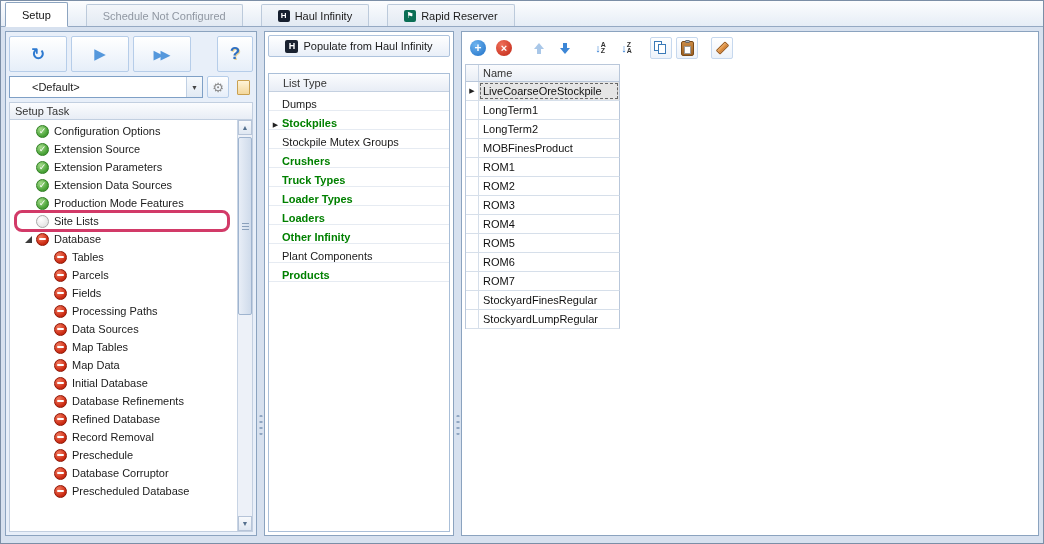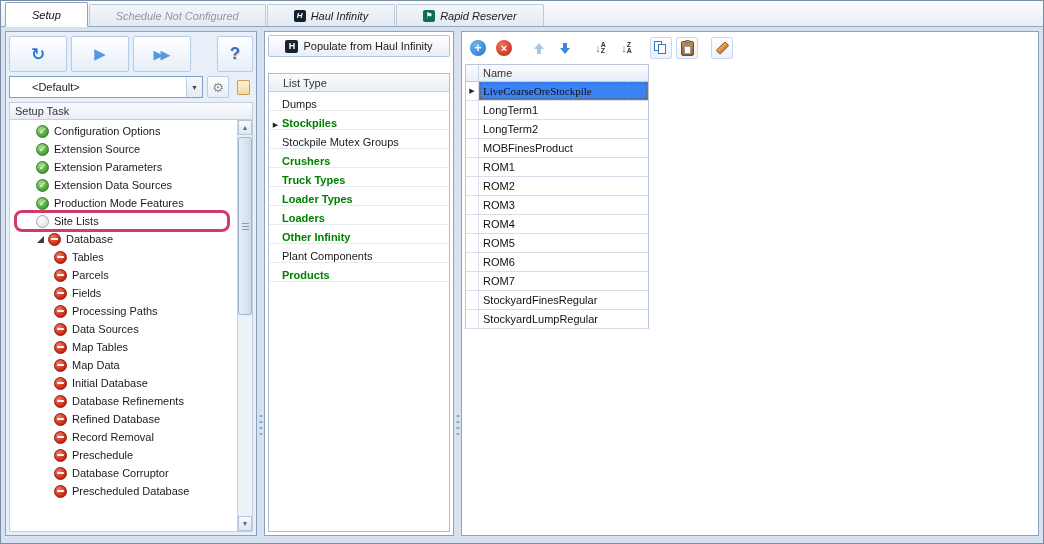--- a/index.html
+++ b/index.html
@@ -16,27 +16,26 @@
   
   .tabbar {
     height: 26px;
     display: flex; align-items: flex-end;
     padding-left: 4px;
     background: linear-gradient(#fcfdfe, #e6edf6);
     border-bottom: 1px solid #95a9c3;
   }
   .tab {
     display: flex; align-items: center; gap: 5px;
-    padding: 0 26px; height: 22px;
+    padding: 0 16px; height: 22px;
     border: 1px solid #bccadb; border-bottom: none;
     border-radius: 2px 2px 0 0;
     background: linear-gradient(#f3f6fa, #e3eaf3);
-    margin-right: 1px;
+    margin-right: 18px;
     white-space: nowrap;
-    font-style: italic;
   }
   .tab.active {
     height: 25px; background: #fff;
     border: 1px solid #8ca4c0; border-bottom: 1px solid #fff;
     margin-bottom: -1px; z-index: 2; color: #111;
   }
   .tab.dim { color: #9097a2; }
   .tabicon-h { width: 12px; height: 12px; background: #161f2e; border-radius: 2px;
     color: #fff; font-size: 8px; font-weight: bold; display: flex; align-items: center; justify-content: center; }
   .tabicon-r { width: 12px; height: 12px; background: #0b6e55; border-radius: 2px;
@@ -81,21 +80,21 @@
   .note-shape { width: 13px; height: 15px; background: linear-gradient(#fef3d8, #f3d79c);
     border: 1px solid #c9a050; border-radius: 1px; }
 
   .task-header { height: 18px; background: linear-gradient(#fbfcfe, #e8edf5);
     border: 1px solid #c2cfe0; display: flex; align-items: center; padding-left: 5px; color: #333; }
   .treewrap { flex: 1; background: #fff; border: 1px solid #c2cfe0; border-top: none;
     position: relative; overflow: hidden; padding-top: 2px; }
 
   .trow { height: 18px; display: flex; align-items: center; position: relative; }
   .trow.lvl0 { padding-left: 26px; }
-  .trow.lvl0.exp { padding-left: 22px; text-align: right; }
+  .trow.lvl0.exp { padding-left: 10px; text-align: right; }
   .trow.lvl1 { padding-left: 44px; }
   .trow .lbl { padding-left: 5px; }
   .expander { width: 16px; display: flex; justify-content: center; align-items: center; }
   .tri { width: 0; height: 0; border-bottom: 7px solid #3c3c3c; border-left: 7px solid transparent; }
   .icon13 { width: 13px; height: 13px; border-radius: 50%; flex: 0 0 13px;
     display: flex; align-items: center; justify-content: center; }
   .icon13 i { font-style: normal; }
   .done { background: radial-gradient(circle at 35% 30%, #a7dd8d, #4aa338 65%, #3a8c2a); border: 1px solid #2f7f22; }
   .done i { color: #fff; font-size: 9px; font-weight: bold; line-height: 1; }
   .pend { background: radial-gradient(circle at 35% 30%, #ffffff, #dcdcdc); border: 1px solid #a8a8a8; }
@@ -154,30 +153,30 @@
   .pg { position: absolute; width: 8px; height: 10px; background: #fff; border: 1px solid #3a7ab8; }
   .p1 { top: 0; left: 0; } .p2 { top: 3px; left: 4px; }
   .pasteicon { position: relative; width: 13px; height: 15px;
     background: linear-gradient(#c98a45, #9a5f22); border: 1px solid #7a4a18; border-radius: 2px; }
   .clip { position: absolute; top: -2px; left: 3px; width: 5px; height: 3px;
     background: #aab2ba; border: 1px solid #666; border-radius: 1px; }
   .page { position: absolute; bottom: 1px; left: 2px; width: 7px; height: 8px; background: #fff; border: 1px solid #999; }
   .eraser { width: 13px; height: 6px; background: linear-gradient(#f2b066, #cf7827);
     border: 1px solid #9a5818; border-radius: 1px; transform: rotate(-45deg); }
 
-  .ntable { margin-top: 3px; width: 184px; border-top: 1px solid #b9c7da; border-left: 1px solid #b9c7da; }
+  .ntable { margin-top: 3px; width: 155px; border-top: 1px solid #b9c7da; border-left: 1px solid #b9c7da; }
   .nt-head { display: flex; height: 17px; background: linear-gradient(#fafbfd, #e9eef5);
     border-bottom: 1px solid #b9c7da; border-right: 1px solid #b9c7da; }
   .nt-head .gut { width: 13px; border-right: 1px solid #c8d4e4; }
   .nt-head .col { flex: 1; display: flex; align-items: center; padding-left: 4px; color: #333; }
   .nt-row { display: flex; height: 19px; border-bottom: 1px solid #d6dfea; border-right: 1px solid #b9c7da; background: #fff; }
   .nt-row .gut { width: 13px; border-right: 1px solid #d6dfea; display: flex; align-items: center;
     justify-content: center; font-size: 7px; color: #222; }
   .nt-row .cell { flex: 1; display: flex; align-items: center; padding-left: 4px; color: #111; }
-  .nt-row.selected .cell { outline: 1px dashed #666; outline-offset: -2px; background: #3b82f6; font-family: Liberation Serif, serif; }
+  .nt-row.selected .cell { outline: 1px dashed #666; outline-offset: -2px; background: #e5e5e5; }
 </style>
 </head>
 <body>
 
 <div class="window">
 
   <div class="tabbar">
     <div class="tab active">
       <span>Setup</span>
     </div>

